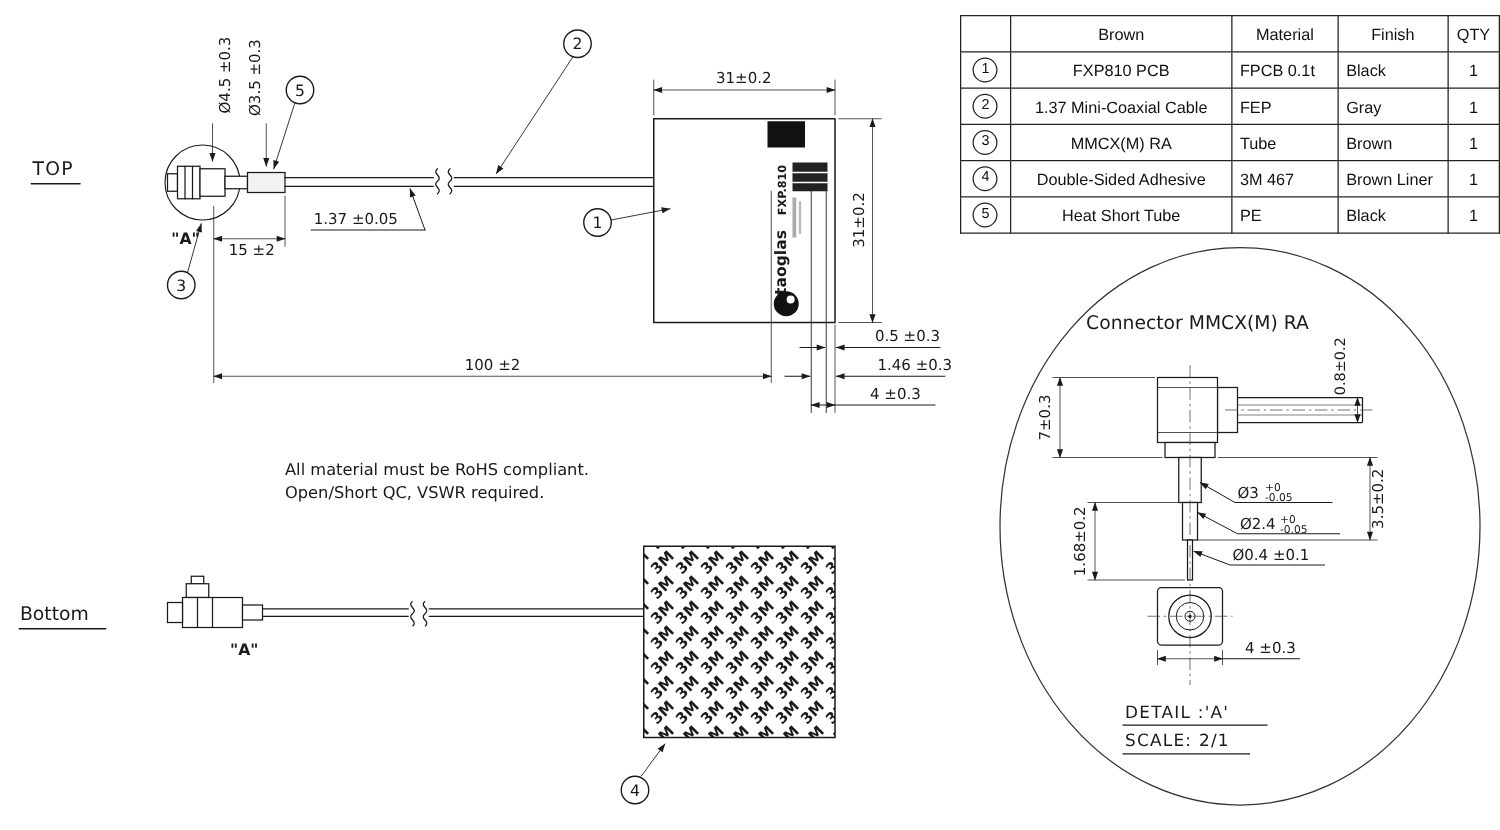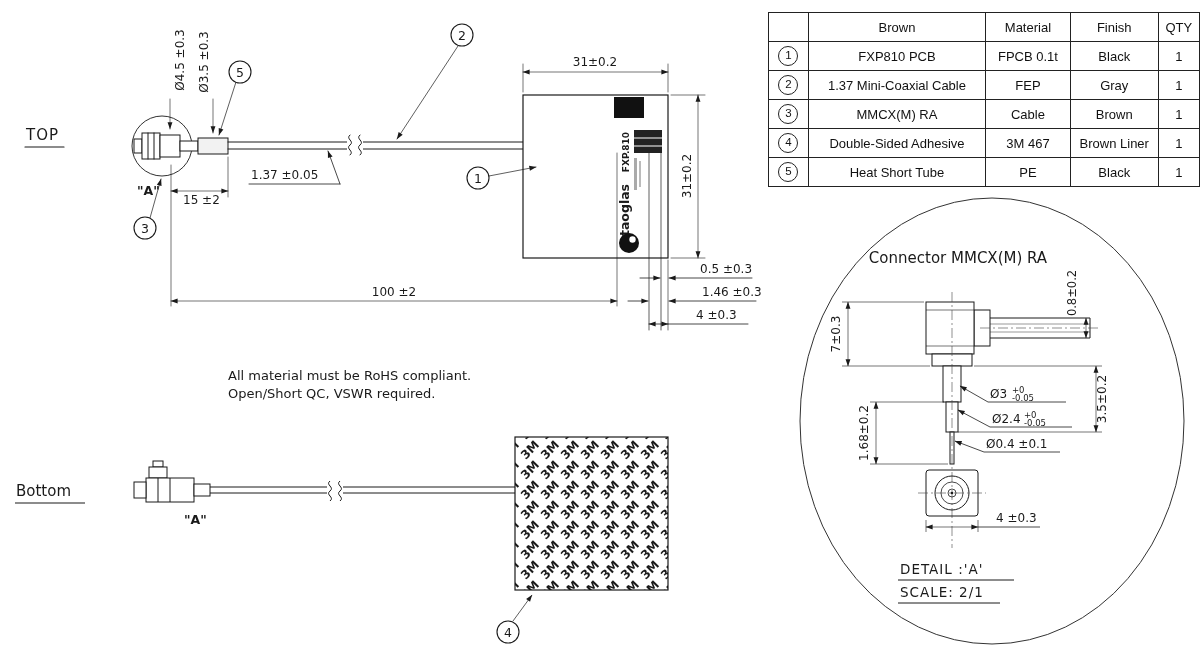--- a/index.html
+++ b/index.html
@@ -12,22 +12,22 @@
   
   .bom{position:absolute;left:768px;top:12px;}
   .bom table{border-collapse:collapse;background:#fff;}
   .bom th,.bom td{
     border:1px solid #222;font-size:13px;padding:3px 6px;height:22px;
     font-weight:normal;white-space:nowrap;
   }
   .bom th{text-align:center;}
   .c-num{width:34px;text-align:center;}
   .c-name{width:190px;text-align:center;}
-  .c-mat{width:84px;text-align:center;}
-  .c-fin{width:80px;text-align:center;}
+  .c-mat{width:84px;text-align:left;}
+  .c-fin{width:80px;text-align:left;}
   .c-qty{width:30px;text-align:center;}
   .circ{
     display:inline-flex;width:18px;height:18px;border:1.2px solid #222;
     border-radius:50%;align-items:center;justify-content:center;
     font-size:11.5px;line-height:1;
   }
 </style>
 </head>
 <body>
 
@@ -298,21 +298,21 @@
       <tr>
         <td class="c-num"><span class="circ">2</span></td>
         <td class="c-name">1.37 Mini-Coaxial Cable</td>
         <td class="c-mat">FEP</td>
         <td class="c-fin">Gray</td>
         <td class="c-qty">1</td>
       </tr>
       <tr>
         <td class="c-num"><span class="circ">3</span></td>
         <td class="c-name">MMCX(M) RA</td>
-        <td class="c-mat">Cable</td>
+        <td class="c-mat">Tube</td>
         <td class="c-fin">Brown</td>
         <td class="c-qty">1</td>
       </tr>
       <tr>
         <td class="c-num"><span class="circ">4</span></td>
         <td class="c-name">Double-Sided Adhesive</td>
         <td class="c-mat">3M 467</td>
         <td class="c-fin">Brown Liner</td>
         <td class="c-qty">1</td>
       </tr>

